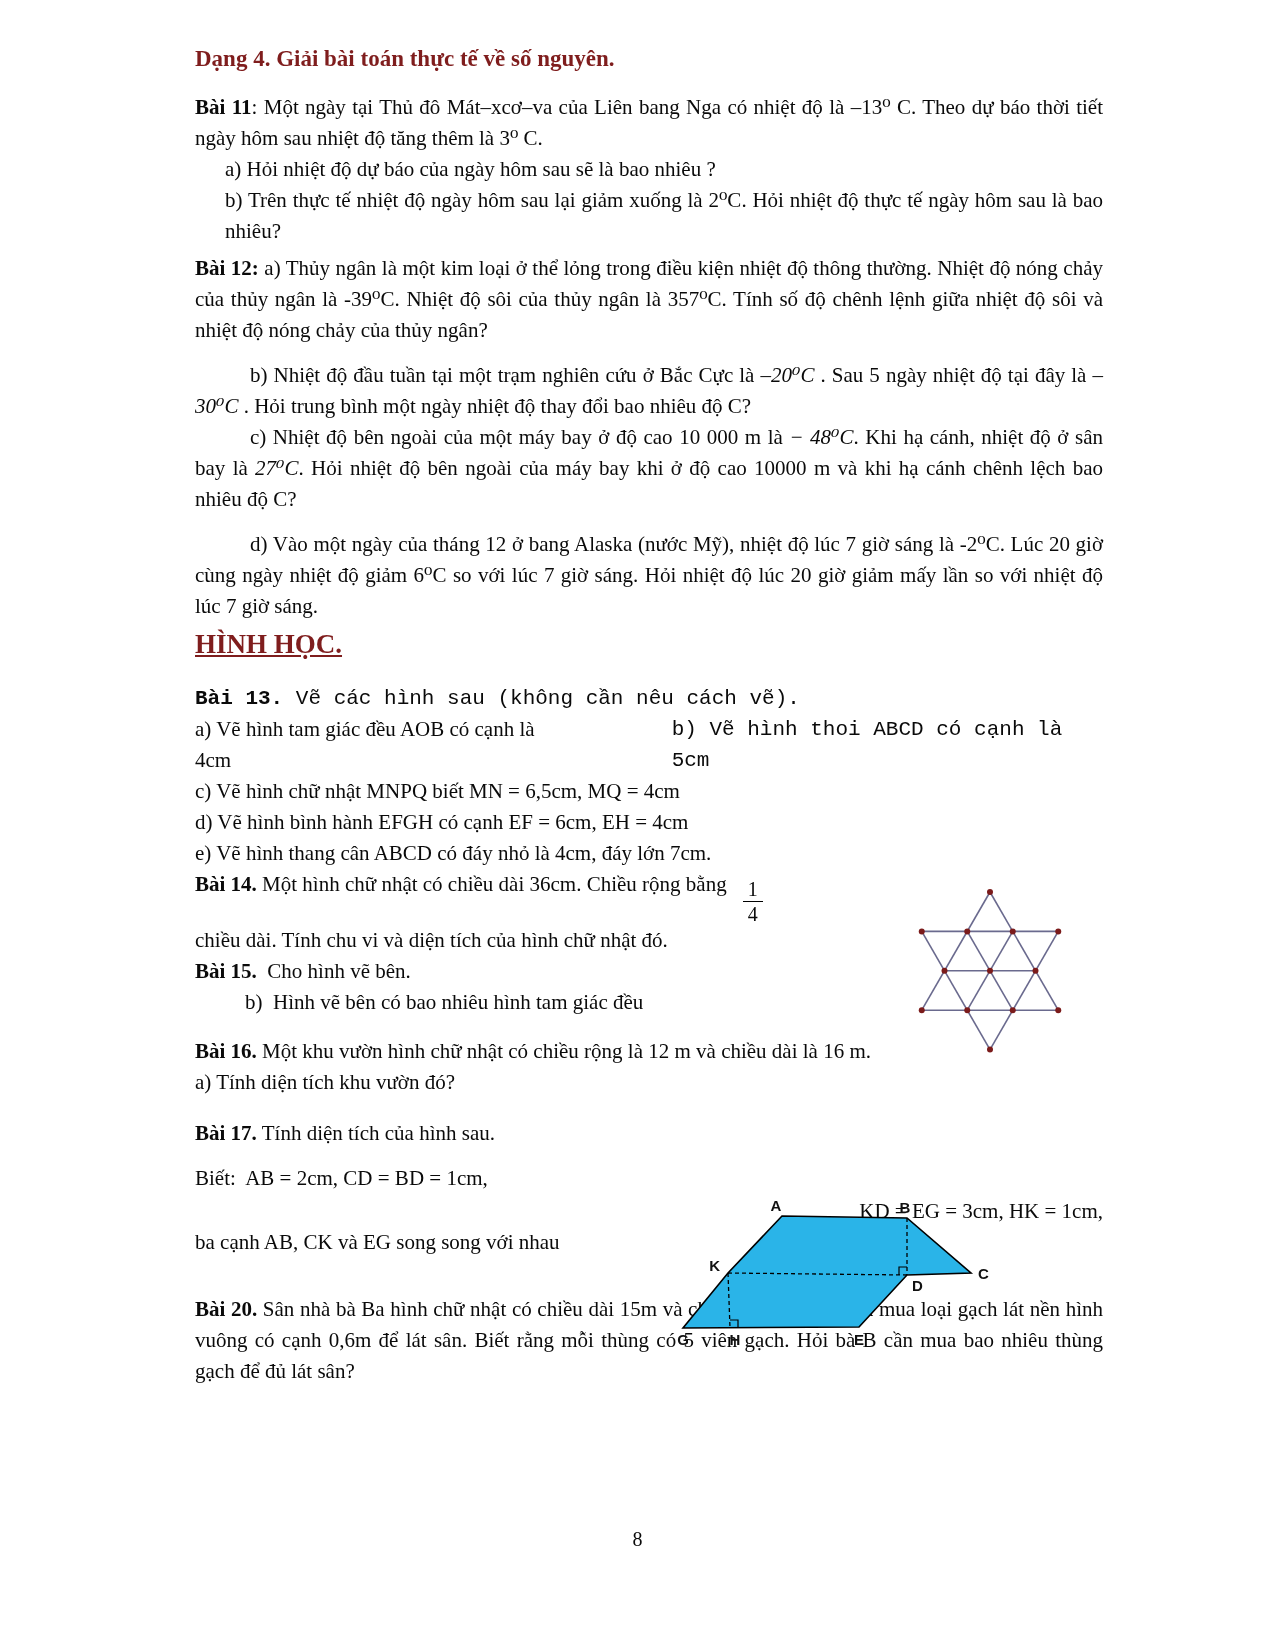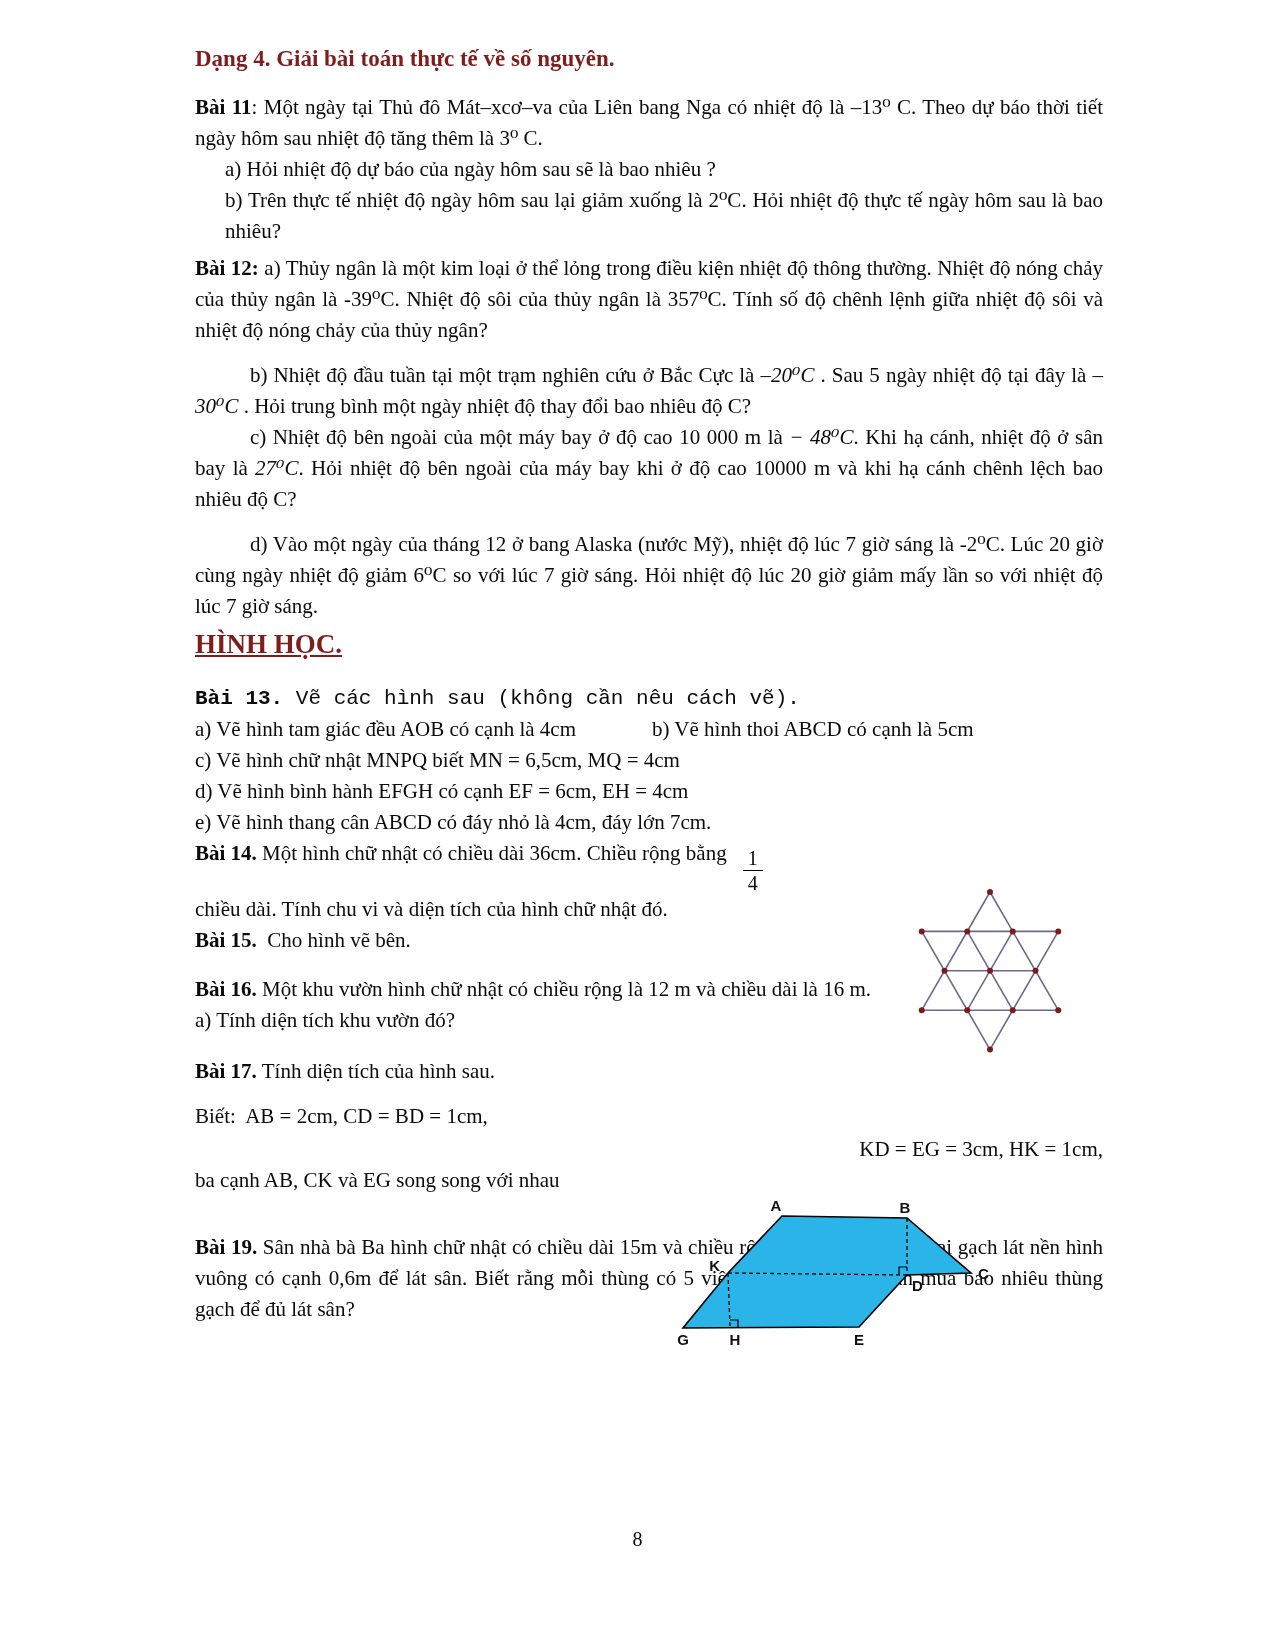--- a/index.html
+++ b/index.html
@@ -14,21 +14,21 @@
   .red { color:#7f1d1d; font-weight:bold; }
   .section-heading { font-size:23px; line-height:26px; margin:0 0 20px 0; }
   .geo-heading { font-size:27px; line-height:29px; margin-top:8px; text-decoration:underline; }
   .just { text-align:justify; }
   .ind-item { margin-left:30px; }
   .ti55 { text-indent:55px; }
   .mt6 { margin-top:6px; } .mt8 { margin-top:14px; } .mt14 { margin-top:14px; }
   .mt18 { margin-top:18px; } .mt20 { margin-top:20px; } .mt24 { margin-top:24px;font-family:Liberation Mono, monospace; } .mt36 { margin-top:36px; }
   .math { font-style:italic; font-family:"Liberation Serif","DejaVu Serif",serif; }
   .ab-row { display:flex; }
-  .ab-row .col-b { margin-left:76px; }
+  .ab-row .col-b { margin-left:104px;font-family:Liberation Mono, monospace; }
   .b14 { width:700px; }
   .frac { display:inline-block; vertical-align:-30px; margin-left:16px; text-align:center;
           line-height:22px; font-size:20px; }
   .frac .num { display:block; border-bottom:1.6px solid #000; padding:0 5px 1px 5px; }
   .frac .den { display:block; padding-top:1px; }
   .pre { white-space:pre-wrap; }
   .sub15 { margin-left:50px; }
   .given2 { margin-left:62px; margin-top:2px;text-align:right; }
   .fig { position:absolute; }
   .page-num { position:absolute; left:0; top:1524px; width:1275px; text-align:center; font-size:20px; }
@@ -60,33 +60,34 @@
     <span class="col-b">b) Vẽ hình thoi ABCD có cạnh là 5cm</span>
   </div>
   <p>c) Vẽ hình chữ nhật MNPQ biết MN = 6,5cm, MQ = 4cm</p>
   <p>d) Vẽ hình bình hành EFGH có cạnh EF = 6cm, EH = 4cm</p>
   <p>e) Vẽ hình thang cân ABCD có đáy nhỏ là 4cm, đáy lớn 7cm.</p>
 
   <div class="b14">
     <p><b>Bài 14.</b><span> Một hình chữ nhật có chiều dài 36cm. Chiều rộng bằng</span><span class="frac"><span class="num">1</span><span class="den">4</span></span></p>
     <p>chiều dài. Tính chu vi và diện tích của hình chữ nhật đó.</p>
     <p class="pre"><b>Bài 15.</b><span>  Cho hình vẽ bên.</span></p>
+    <p class="sub15 pre">b)  Hình vẽ bên có bao nhiêu hình tam giác đều</p>
   </div>
 
   <p class="mt18"><b>Bài 16.</b><span> Một khu vườn hình chữ nhật có chiều rộng là 12 m và chiều dài là 16 m.</span></p>
   <p>a) Tính diện tích khu vườn đó?</p>
 
   <div class="mt20">
     <p><b>Bài 17.</b><span> Tính diện tích của hình sau.</span></p>
     <p class="pre mt14"><span>Biết:</span><span>  AB = 2cm, CD = BD = 1cm,</span></p>
     <p class="given2">KD = EG = 3cm, HK = 1cm,</p>
     <p>ba cạnh AB, CK và EG song song với nhau</p>
   </div>
 
-  <p class="just mt36"><b>Bài 19.</b><span> Sân nhà bà Ba hình chữ nhật có chiều dài 15m và chiều rộng 9m. Bà Ba mua loại gạch lát nền hình vuông có cạnh 0,6m để lát sân. Biết rằng mỗi thùng có 5 viên gạch. Hỏi bà B cần mua bao nhiêu thùng gạch để đủ lát sân?</span></p>
+  <p class="just mt36"><b>Bài 20.</b><span> Sân nhà bà Ba hình chữ nhật có chiều dài 15m và chiều rộng 9m. Bà Ba mua loại gạch lát nền hình vuông có cạnh 0,6m để lát sân. Biết rằng mỗi thùng có 5 viên gạch. Hỏi bà B cần mua bao nhiêu thùng gạch để đủ lát sân?</span></p>
 
 </div>
 
 <svg class="fig" style="left:917px; top:884px;" width="146" height="174" viewBox="0 0 146 174">
   <g stroke="#6a6a8e" stroke-width="1.6">
     <line x1="4.75" y1="47.4" x2="141.25" y2="47.4"></line>
     <line x1="27.5" y1="86.8" x2="118.5" y2="86.8"></line>
     <line x1="4.75" y1="126.2" x2="141.25" y2="126.2"></line>
     <line x1="73" y1="8" x2="141.25" y2="126.2"></line>
     <line x1="4.75" y1="47.4" x2="73" y2="165.6"></line>

